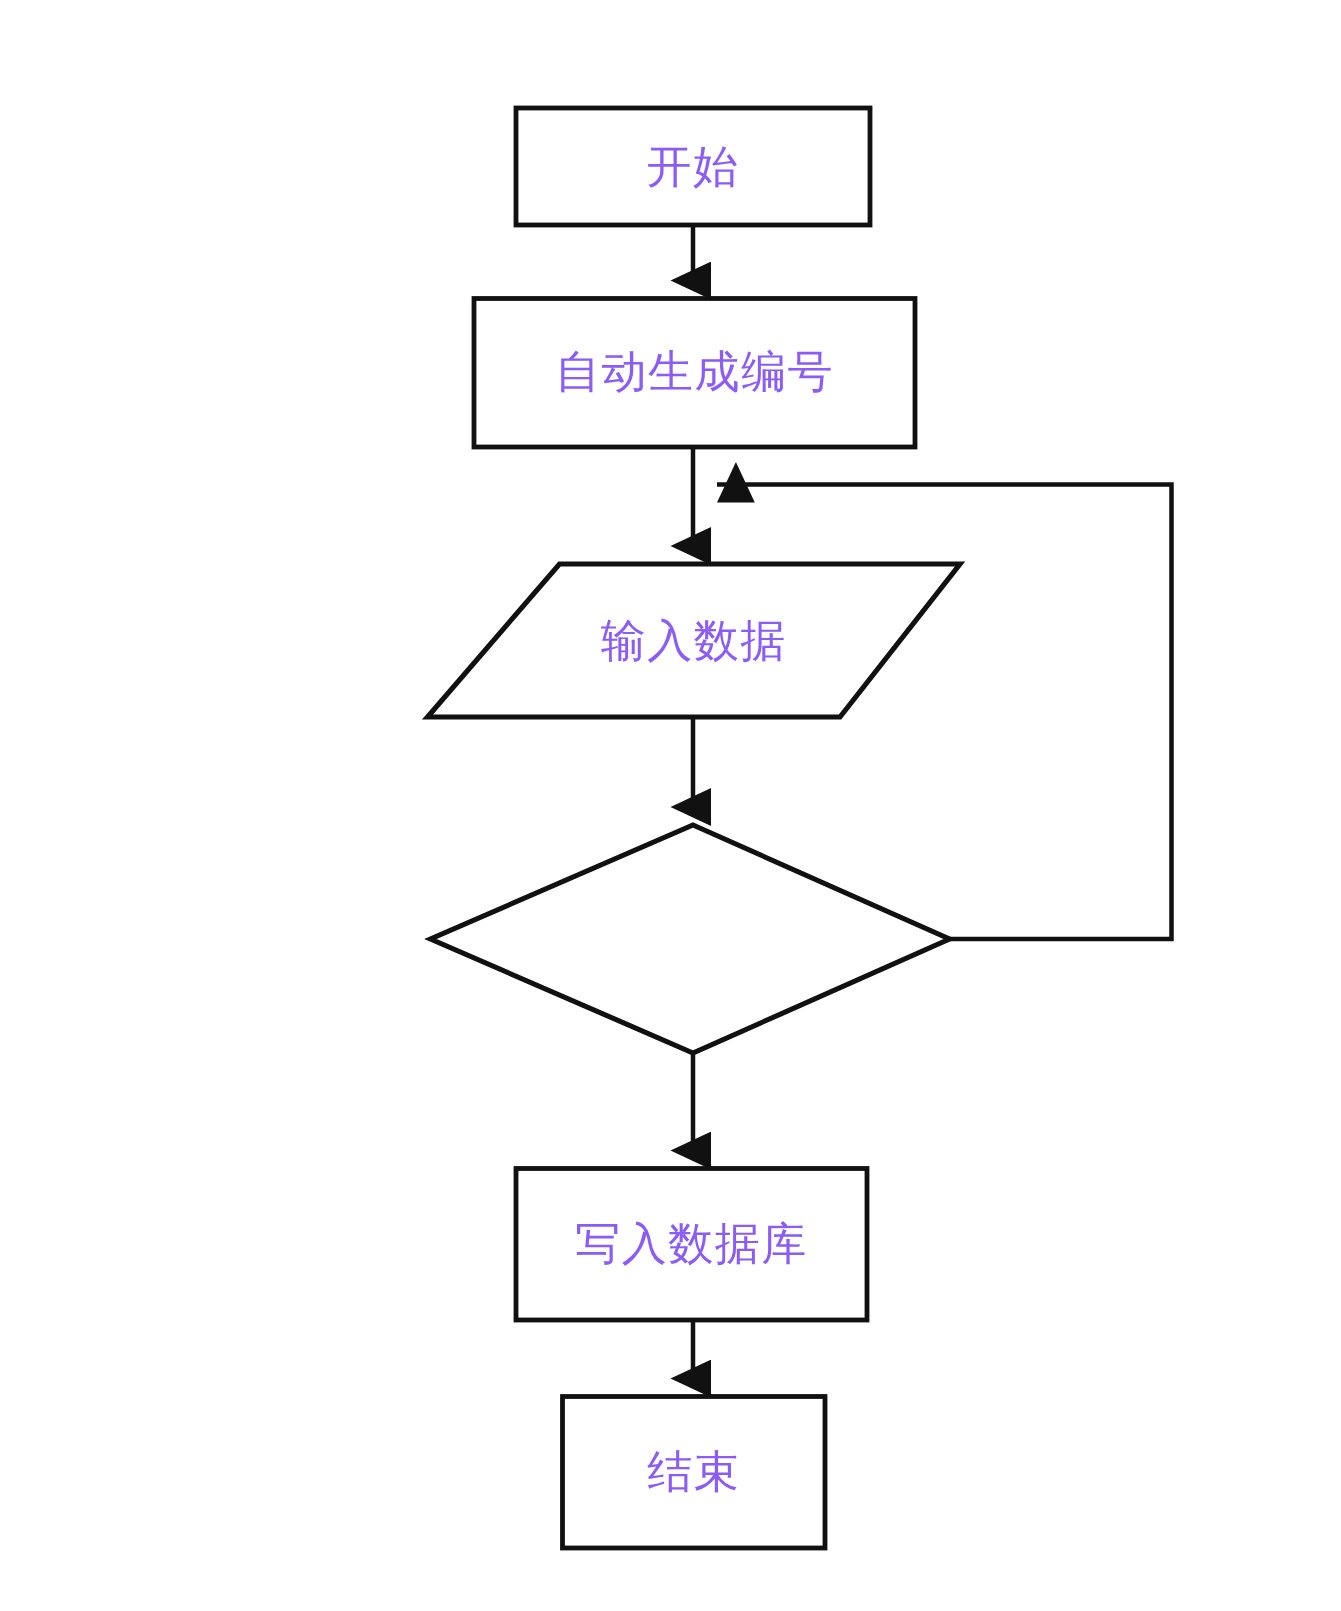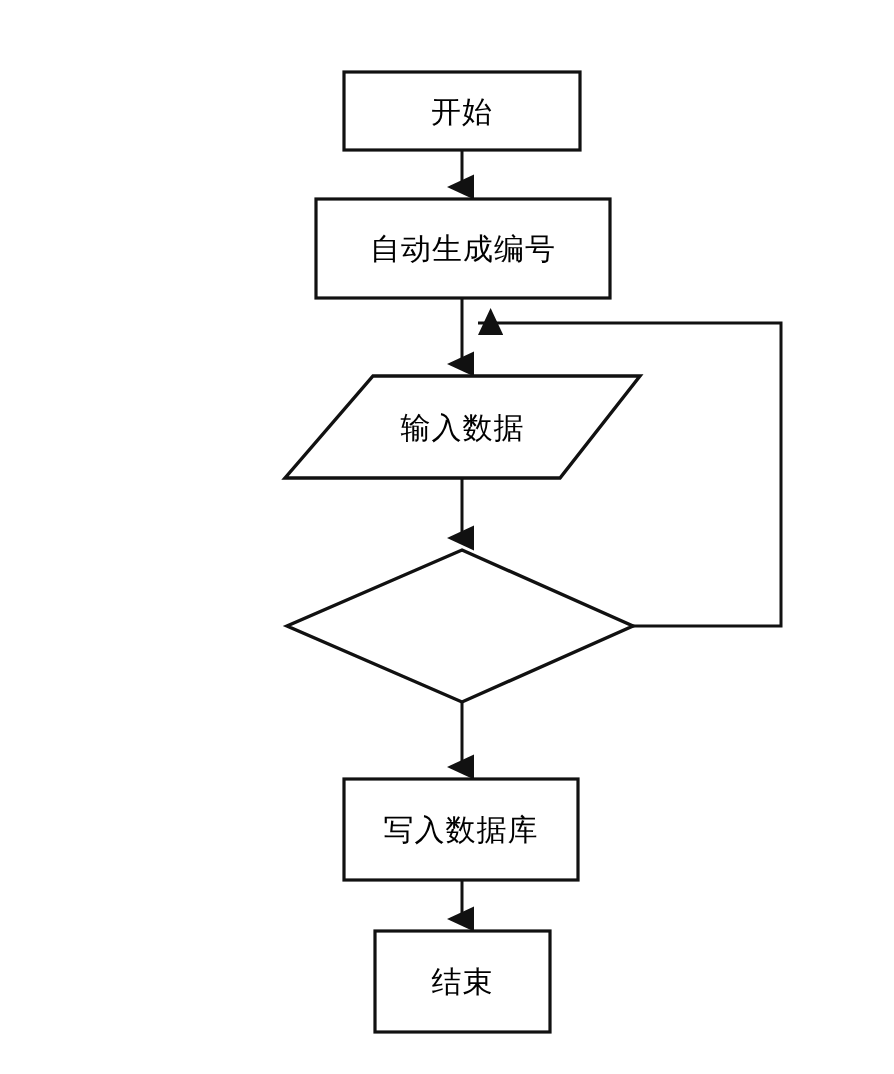--- a/index.html
+++ b/index.html
@@ -25,21 +25,21 @@
     left: 0;
     width: 894px;
     height: 1074px;
     display: block;
   }
   .node-label {
     position: absolute;
     display: flex;
     align-items: center;
     justify-content: center;
-    color: #000000;
+    color: #8b5cf6;
     font-size: 30px;
     letter-spacing: 1px;
     line-height: 1.1;
     white-space: nowrap;
     font-family: "DejaVu Serif", "Liberation Serif", serif;
     pointer-events: none;
   }
 </style>
 </head>
 <body>

